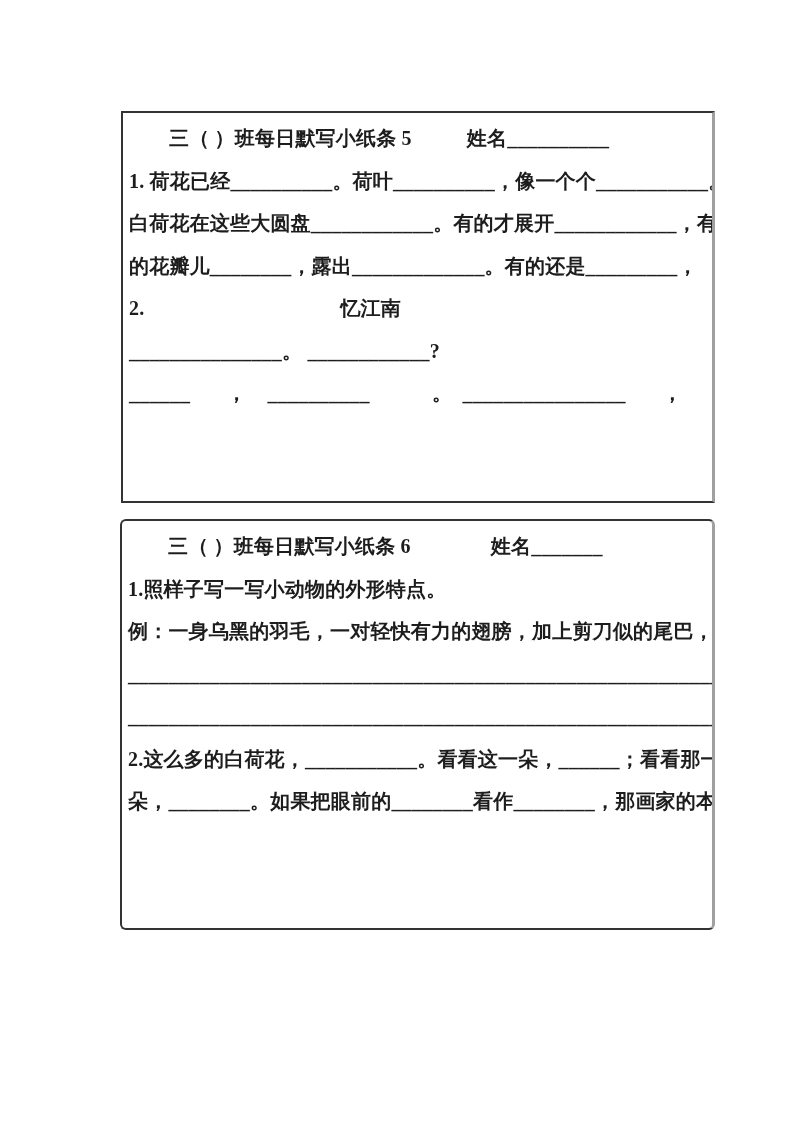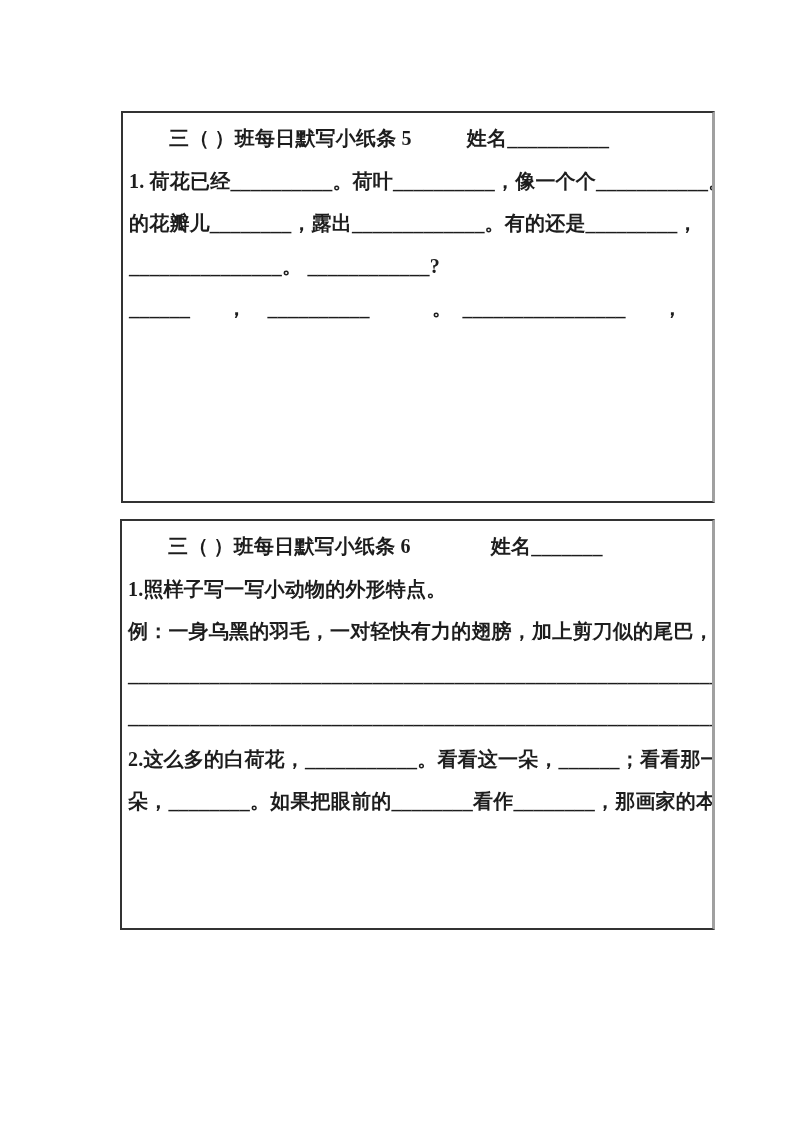--- a/index.html
+++ b/index.html
@@ -35,20 +35,21 @@
     left: 121px;
     top: 111px;
     width: 594px;
     height: 392px;
   }
   .slip6 {
     left: 120px;
     top: 519px;
     width: 595px;
     height: 411px;
+    border-radius: 6px;
   }
   .row {
     white-space: pre;          
     height: 42.5px;
     line-height: 42.5px;
   }
   .header-row, .poem-head {
     white-space: normal;       
   }
   .title-text {
@@ -59,21 +60,23 @@
   .poem-title { margin-left: 196px; }
 </style>
 </head>
 <body>
 
 <div class="sheet">
 
   <section class="slip slip5">
     <div class="row header-row"><span class="title-text">三（  ）班每日默写小纸条 5</span><span class="name-field-s5"><span>姓名</span><span>__________</span></span></div>
     <div class="row">1. 荷花已经__________。荷叶__________，像一个个___________。</div>
+    <div class="row">白荷花在这些大圆盘____________。有的才展开____________，有</div>
     <div class="row">的花瓣儿________，露出_____________。有的还是_________，</div>
+    <div class="row poem-head"><span>2.</span><span class="poem-title">忆江南</span></div>
     <div class="row">_______________。 ____________?</div>
     <div class="row">______       ，    __________            。  ________________       ，</div>
   </section>
 
   <section class="slip slip6">
     <div class="row header-row"><span class="title-text">三（  ）班每日默写小纸条 6</span><span class="name-field-s6"><span>姓名</span><span>_______</span></span></div>
     <div class="row">1.照样子写一写小动物的外形特点。</div>
     <div class="row">例：一身乌黑的羽毛，一对轻快有力的翅膀，加上剪刀似的尾巴，凑成</div>
     <div class="row">__________________________________________________________</div>
     <div class="row">__________________________________________________________</div>

